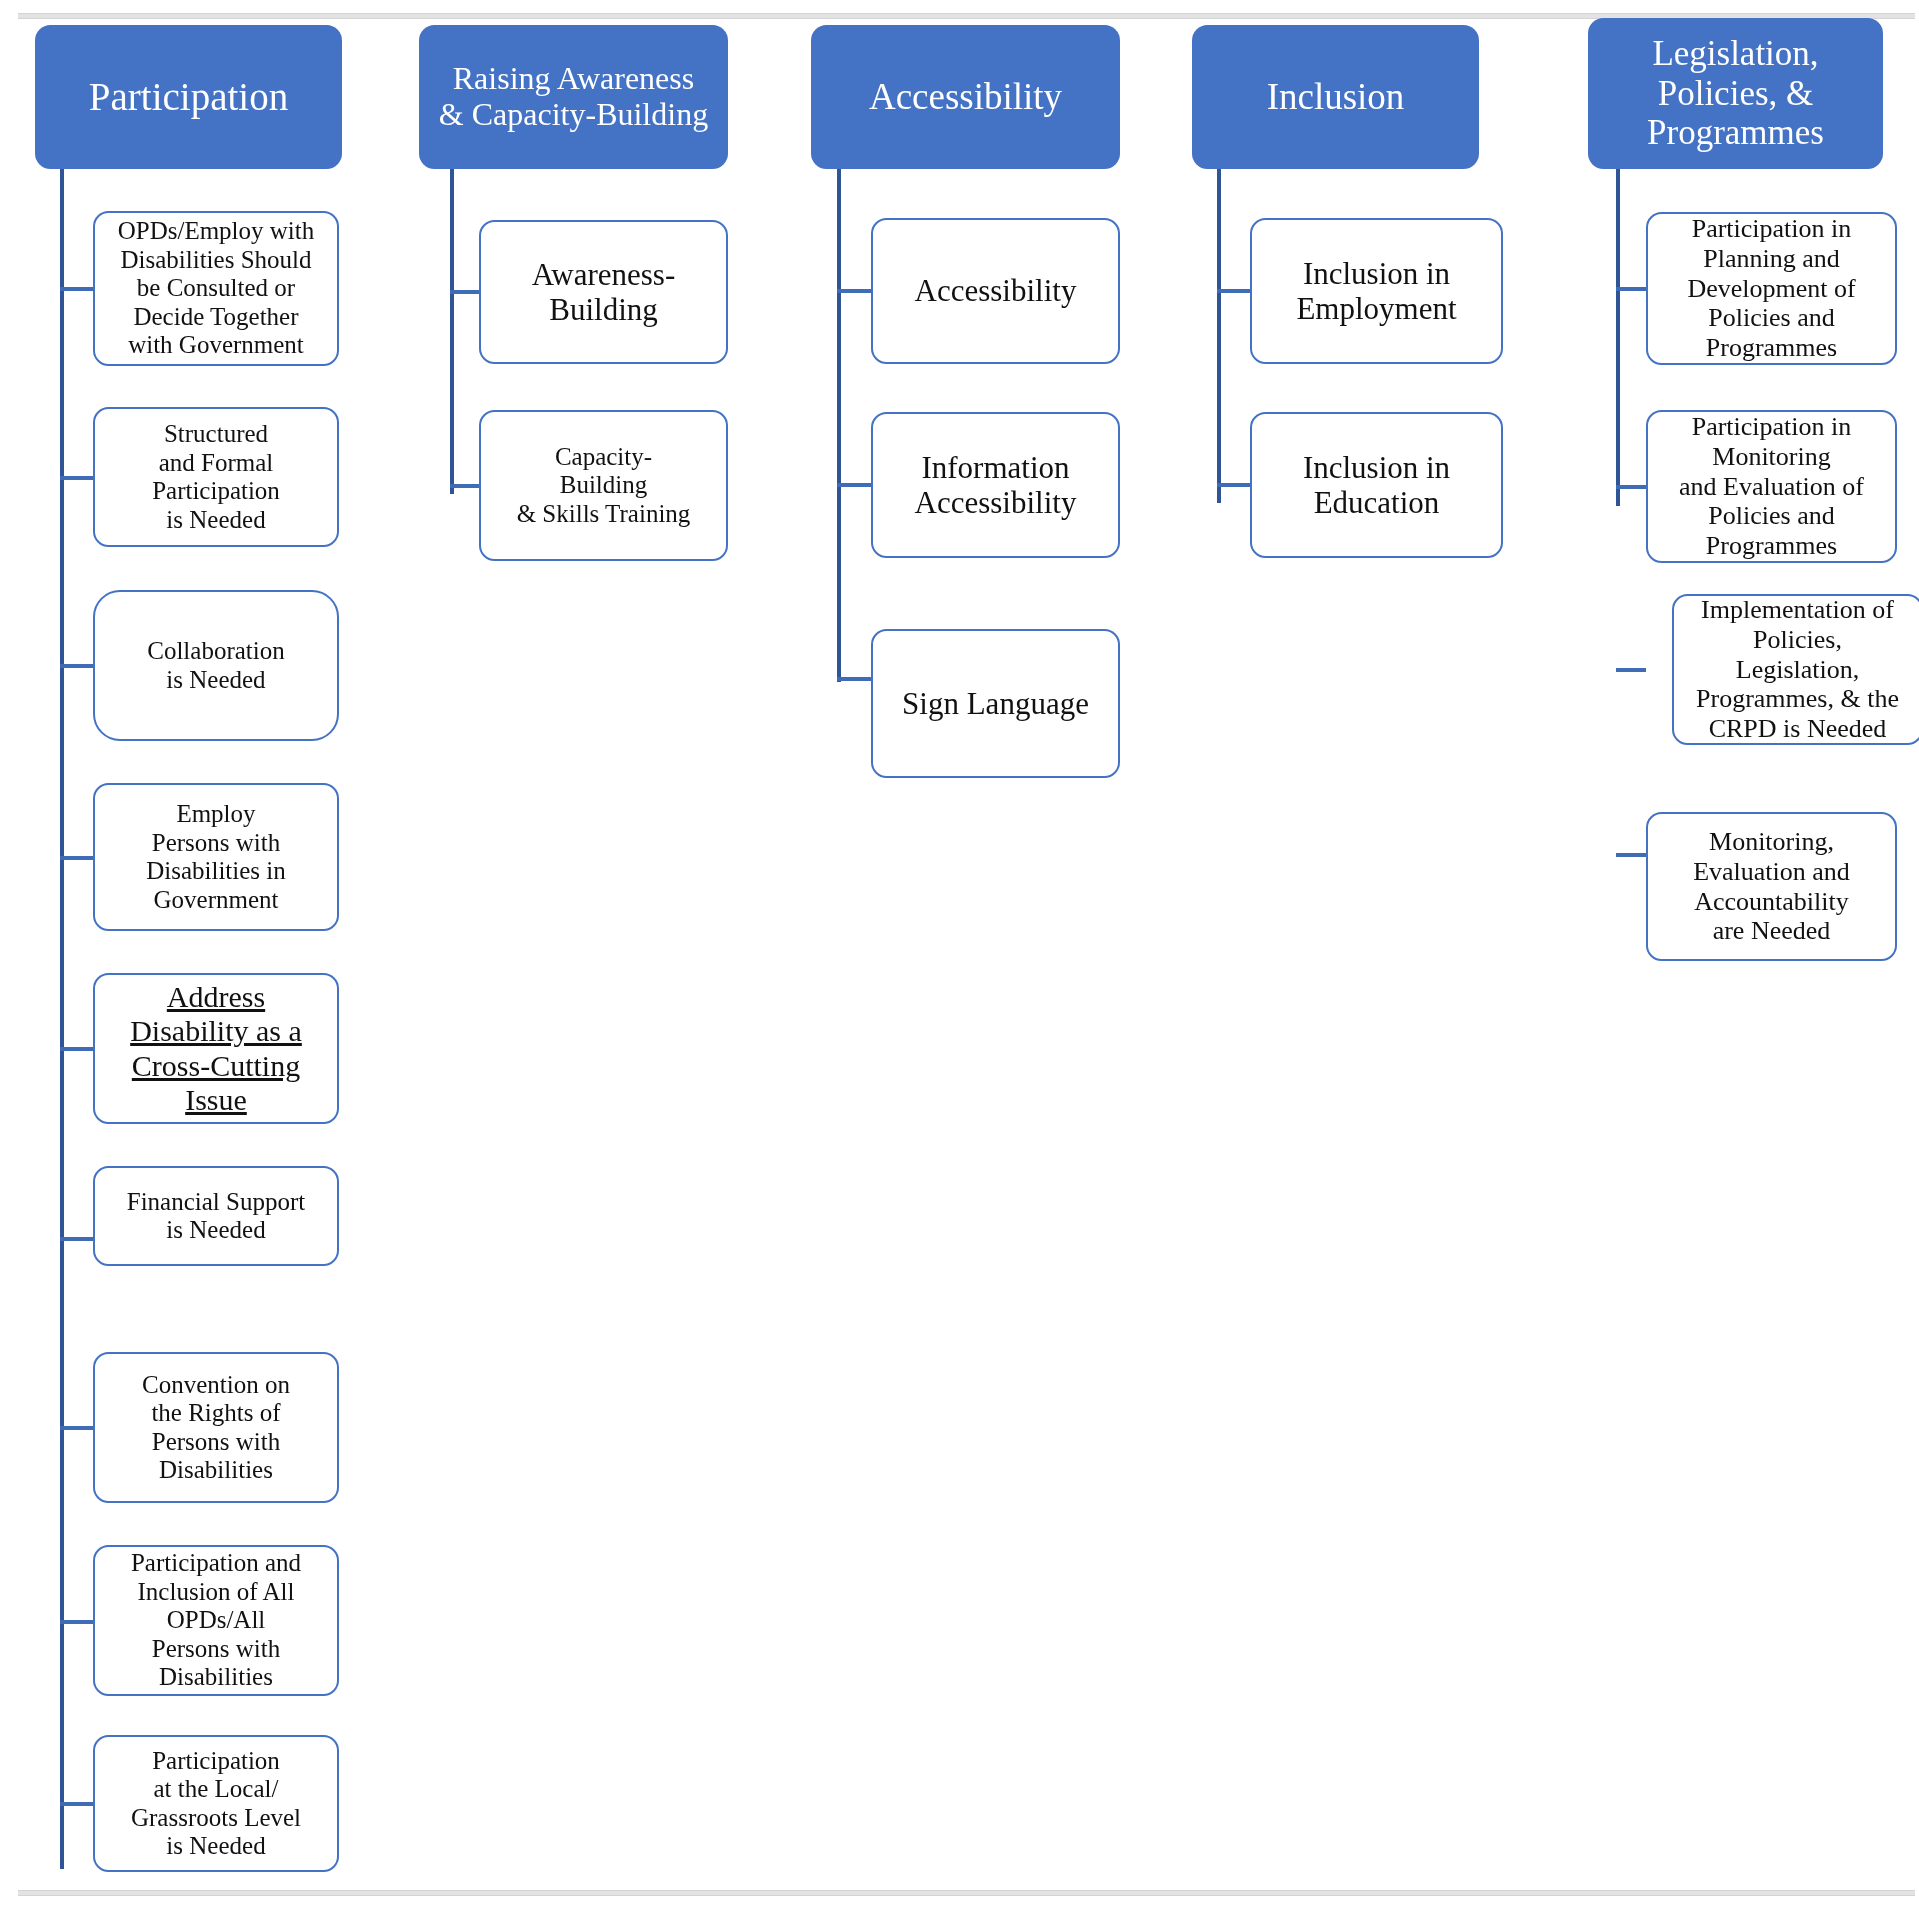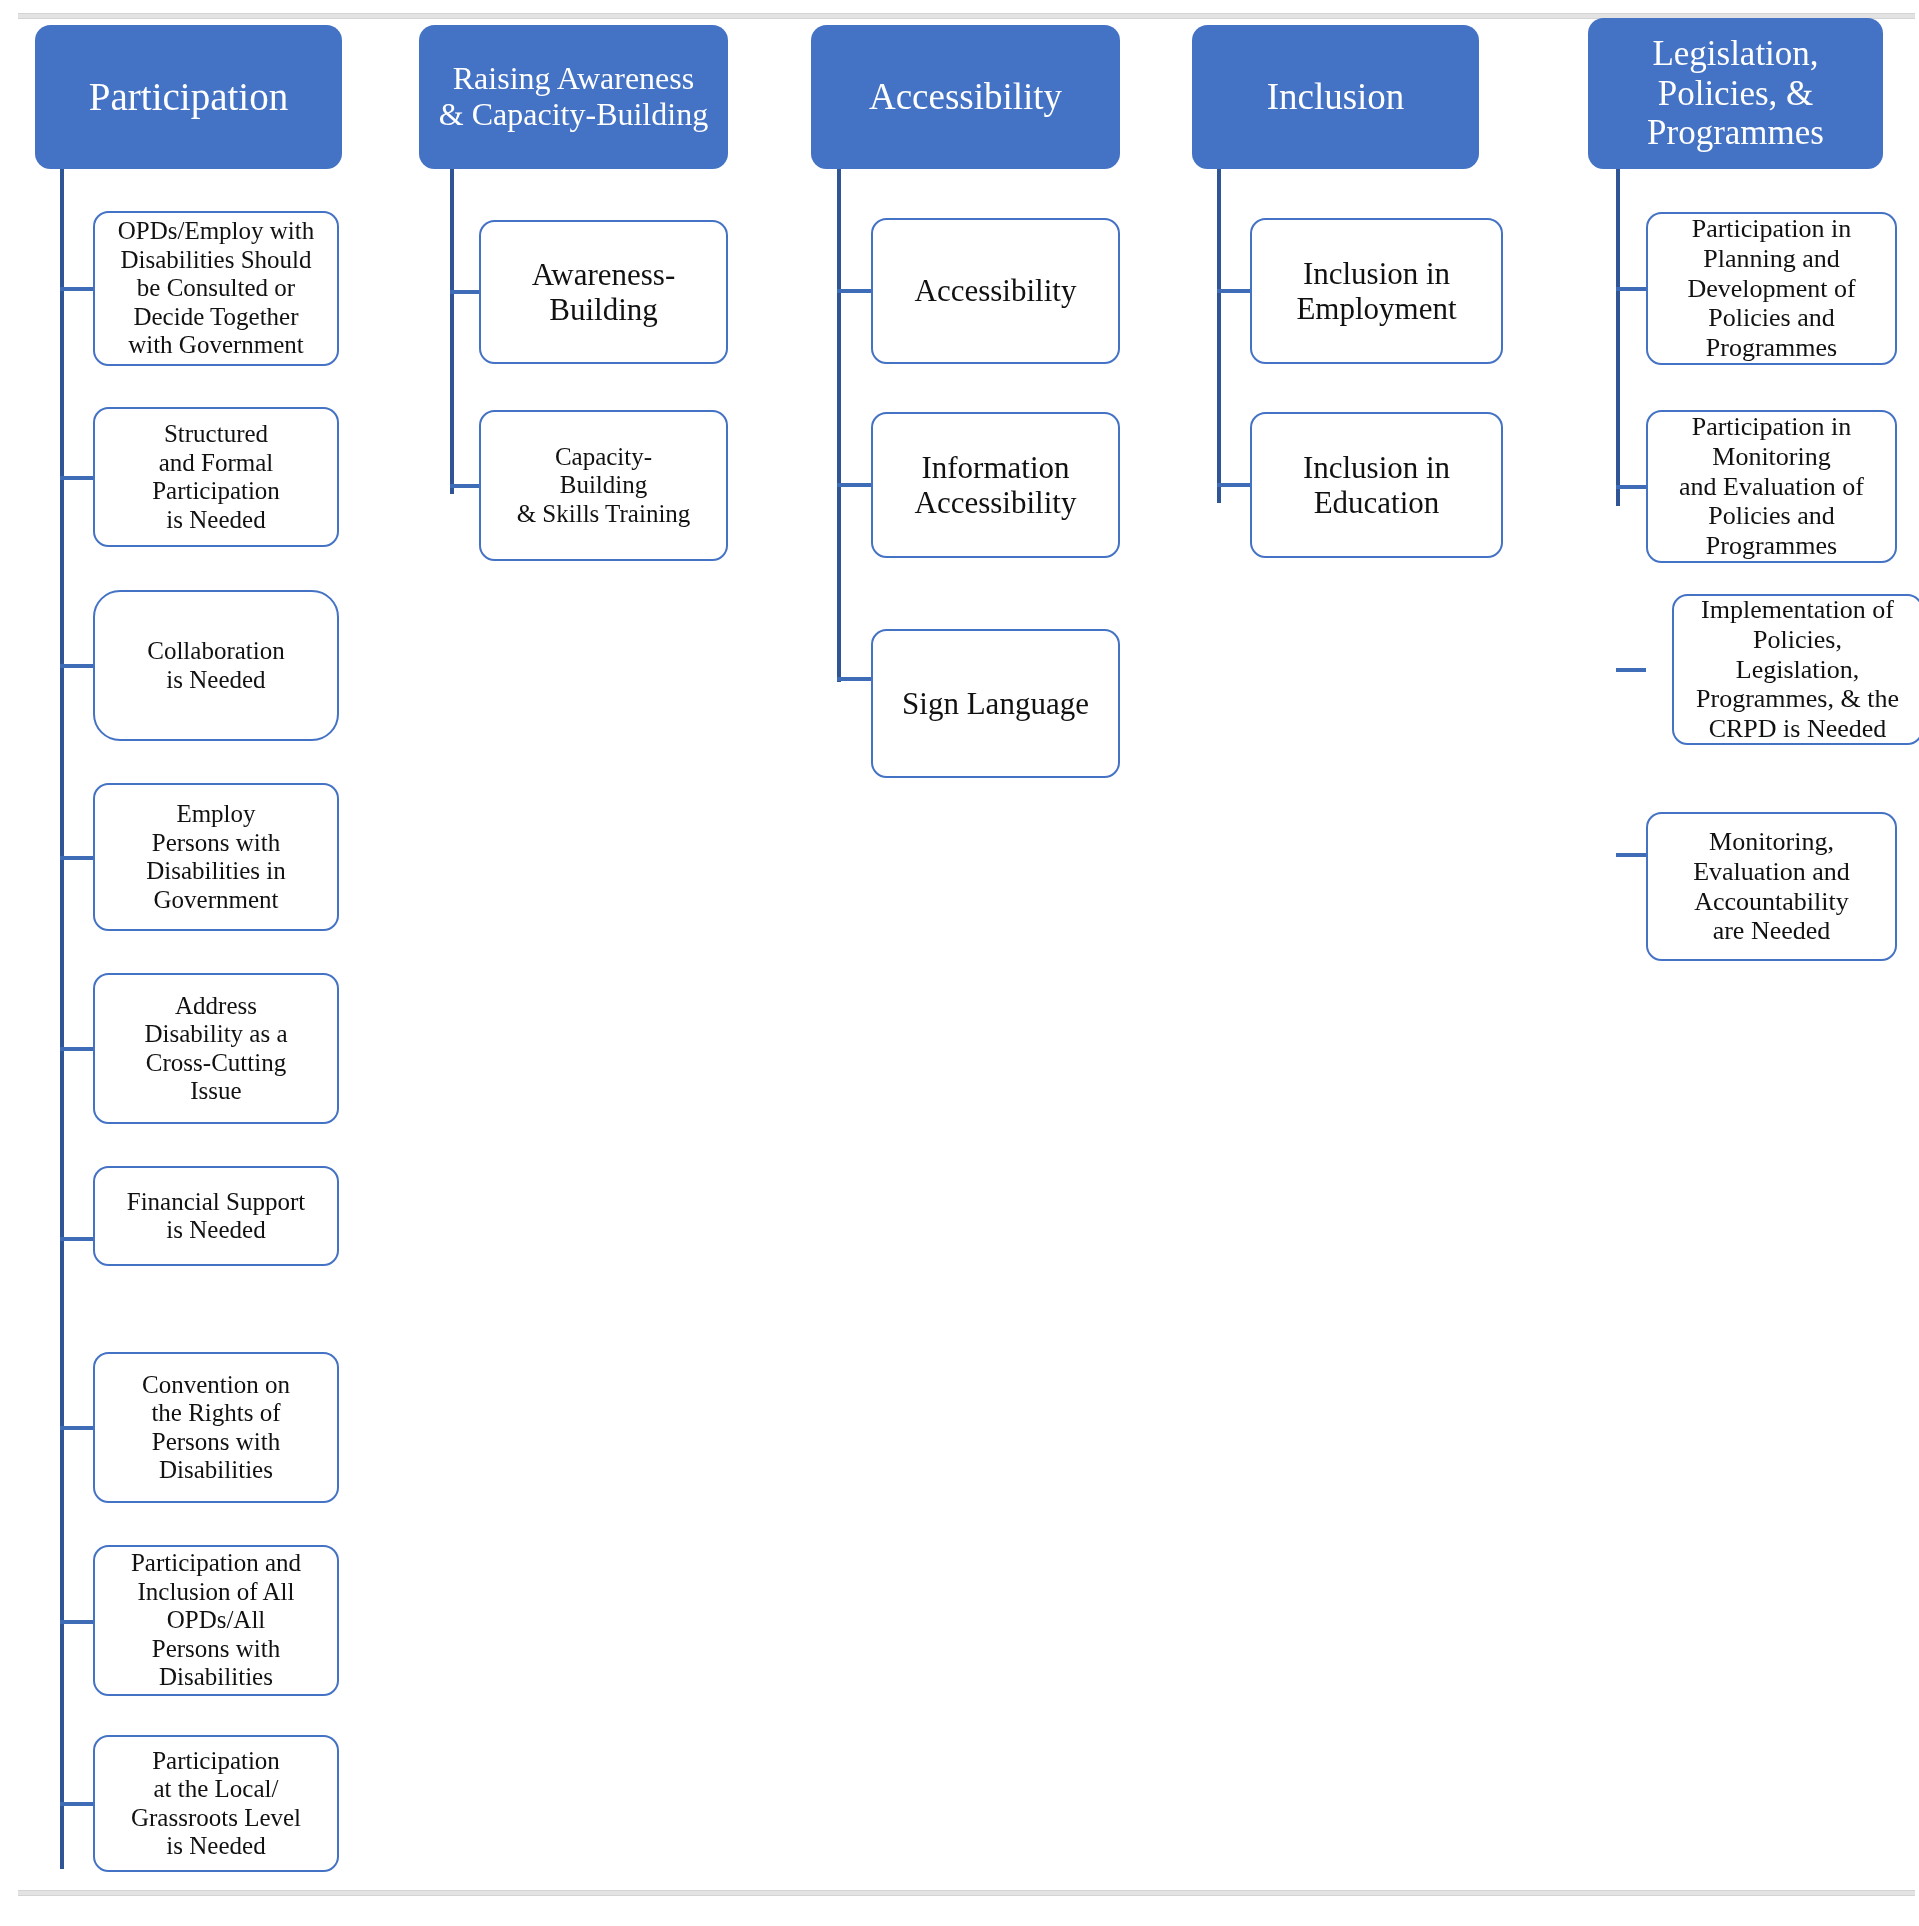--- a/index.html
+++ b/index.html
@@ -109,21 +109,21 @@
 is Needed</span>
         </div>
         <div class="stub" style="left: 60px; width: 34px; top: 856px;"></div>
         <div class="leaf-box" style="left: 93px; top: 783px; width: 246px; height: 148px; font-size: 25px;">
           <span class="leaf-label">Employ
 Persons with
 Disabilities in
 Government</span>
         </div>
         <div class="stub" style="left: 60px; width: 34px; top: 1047px;"></div>
-        <div class="leaf-box" style="left: 93px; top: 973px; width: 246px; height: 151px; font-size: 25px;">
+        <div class="leaf-box" style="left: 93px; top: 973px; width: 246px; height: 151px; font-size: 30px; text-decoration: underline;">
           <span class="leaf-label">Address
 Disability as a
 Cross-Cutting
 Issue</span>
         </div>
         <div class="stub" style="left: 60px; width: 34px; top: 1237px;"></div>
         <div class="leaf-box" style="left: 93px; top: 1166px; width: 246px; height: 100px; font-size: 25px;">
           <span class="leaf-label">Financial Support
 is Needed</span>
         </div>

